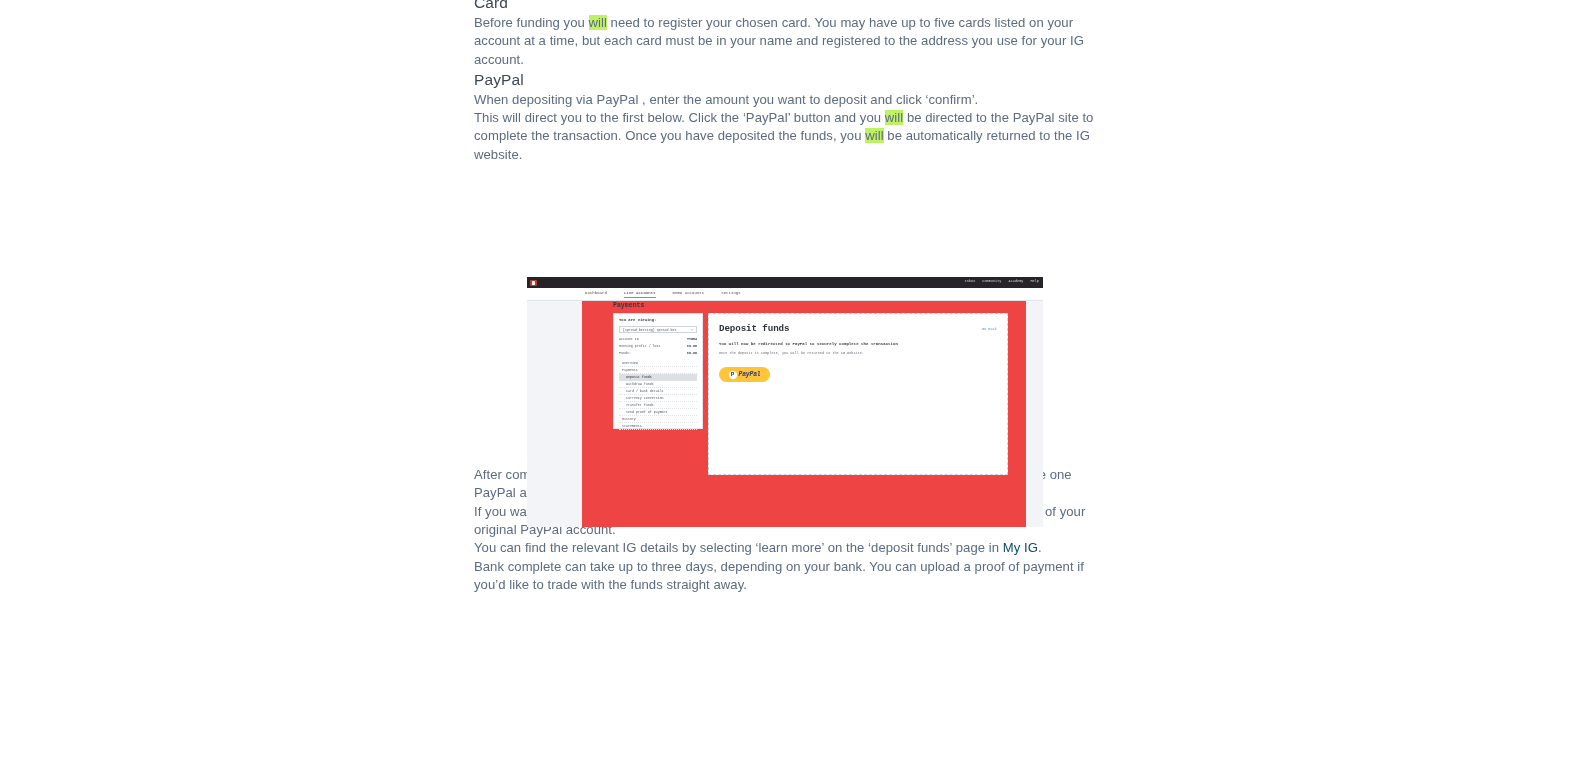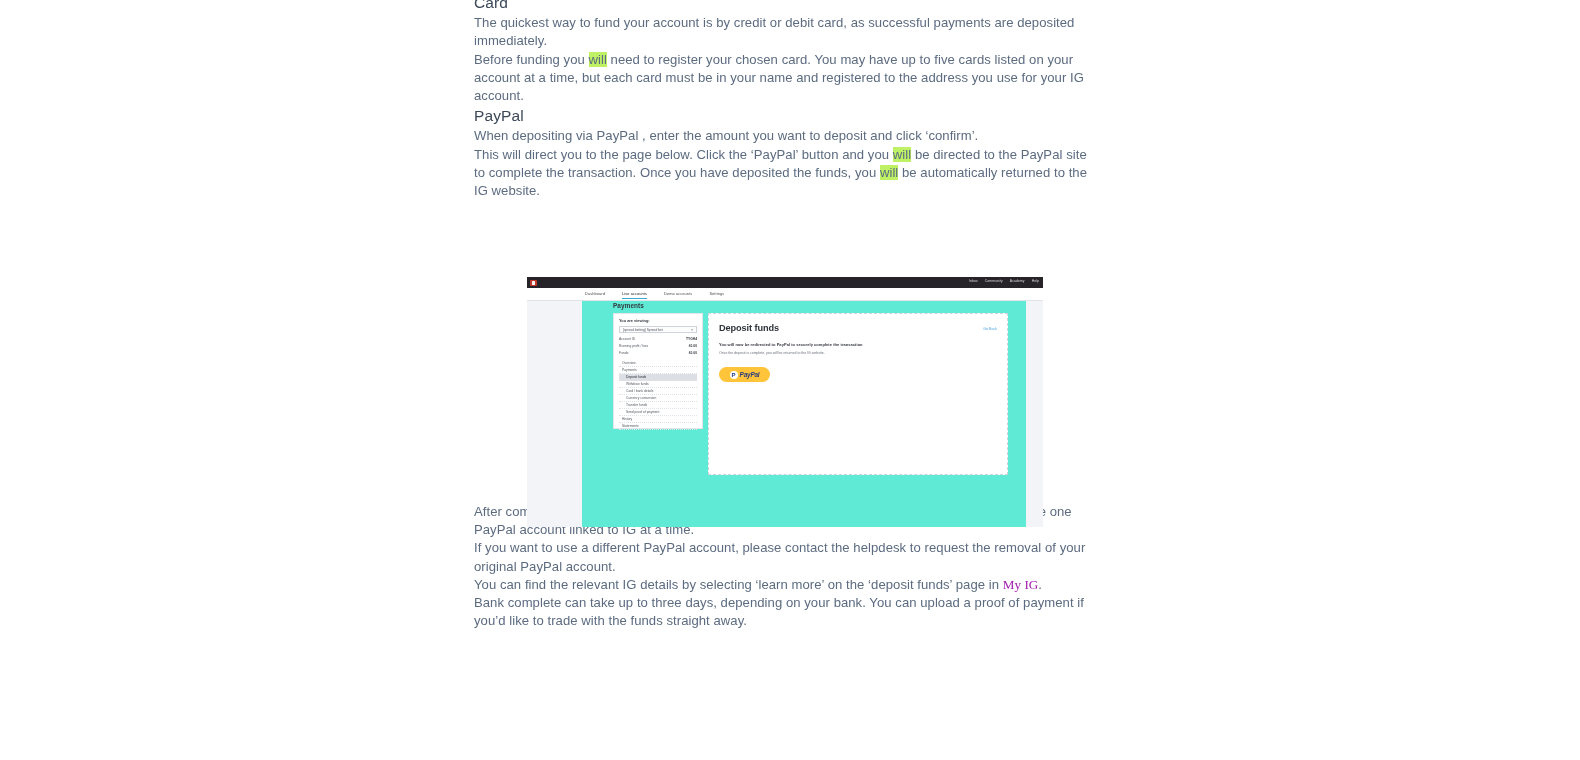--- a/index.html
+++ b/index.html
@@ -49,33 +49,33 @@
     font-weight: 400;
   }
   .p-gap-lg { margin-top: 17px; }
   .p-gap-md { margin-top: 15px; }
 
   .hl {
     background: #bef264;
     color: #5c6b80;
   }
   .lnk {
-    color: #a21caf;
-    font-family: Liberation Serif, serif;
+    color: #0c4a6e;
   }
 
   
   .shot {
     position: absolute;
     left: 527px;
     top: 277px;
     width: 516px;
     height: 250px;
-    background: #5eead4;
+    background: #ef4444;
     overflow: hidden;
+    font-family: Liberation Mono, monospace;
   }
   .shot-topbar {
     position: absolute;
     left: 0; top: 0;
     width: 516px; height: 11px;
     background: #262429;
   }
   .ig-logo {
     position: absolute;
     left: 3px; top: 2.5px;
@@ -276,29 +276,28 @@
 </style>
 </head>
 <body>
 
 <div class="page">
 
   <div class="article">
 
     <h2 class="section-heading h-card">Card</h2>
 
-    <p class="body-text p-gap-lg">The quickest way to fund your account is by credit or debit card, as successful payments are deposited immediately.</p>
 
     <p class="body-text p-gap-md"><span>Before funding you </span><span class="hl">will</span><span> need to register your chosen card. You may have up to five cards listed on your account at a time, but each card must be in your name and registered to the address you use for your IG account.</span></p>
 
     <h2 class="section-heading h-paypal">PayPal</h2>
 
     <p class="body-text p-gap-md">When depositing via PayPal , enter the amount you want to deposit and click ‘confirm’.</p>
 
-    <p class="body-text p-gap-md"><span>This will direct you to the page below. Click the ‘PayPal’ button and you </span><span class="hl">will</span><span> be directed to the PayPal site to complete the transaction. Once you have deposited the funds, you </span><span class="hl">will</span><span> be automatically returned to the IG website.</span></p>
+    <p class="body-text p-gap-md"><span>This will direct you to the first below. Click the ‘PayPal’ button and you </span><span class="hl">will</span><span> be directed to the PayPal site to complete the transaction. Once you have deposited the funds, you </span><span class="hl">will</span><span> be automatically returned to the IG website.</span></p>
 
     <div style="height:302px"></div>
 
     <p class="body-text">After completing your first transaction, your PayPal account will be linked to IG. You can only have one PayPal account linked to IG at a time.</p>
 
     <p class="body-text p-gap-md">If you want to use a different PayPal account, please contact the helpdesk to request the removal of your original PayPal account.</p>
 
 
     <p class="body-text p-gap-md"><span>You can find the relevant IG details by selecting ‘learn more’ on the ‘deposit funds’ page in </span><span class="lnk">My IG</span><span>.</span></p>
 

